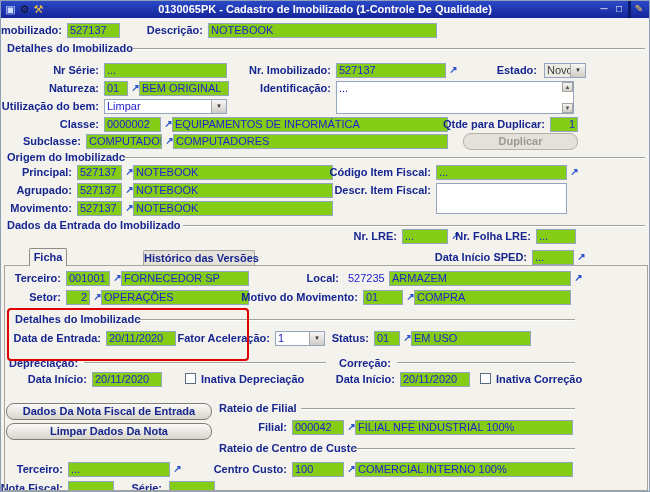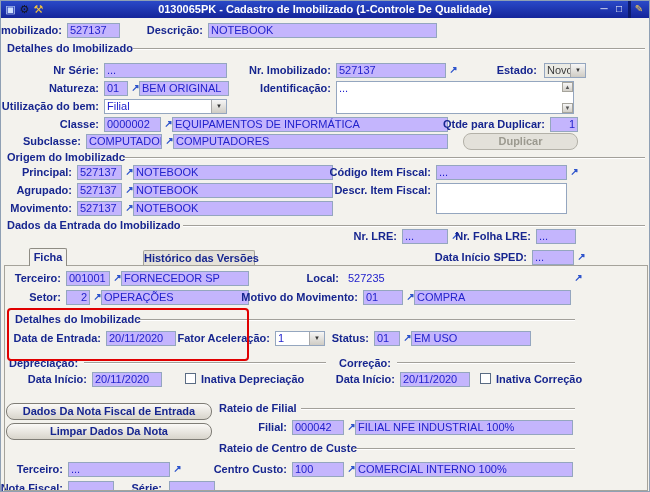--- a/index.html
+++ b/index.html
@@ -3,21 +3,21 @@
 <meta charset="utf-8">
 <style>
   html,body{margin:0;padding:0;background:#fff;}
   .window{position:relative;width:650px;height:492px;background:#f3f2ed;border:1px solid #8fa0b4;box-sizing:border-box;overflow:hidden;font-family:"Liberation Sans",sans-serif;}
   .titlebar{position:absolute;left:0;top:0;right:0;height:17px;background:linear-gradient(180deg,#2a49c8,#14259a);}
   .tb-title{position:absolute;left:0;right:0;top:1px;text-align:center;color:#fff;font-size:11px;font-weight:bold;line-height:15px;white-space:nowrap;}
   .tbi{position:absolute;top:1px;width:13px;height:14px;font-size:11px;line-height:14px;text-align:center;}
   .winctl{position:absolute;top:1px;width:14px;height:14px;color:#fff;font-size:10px;line-height:14px;text-align:center;cursor:pointer;}
   .tbsep{position:absolute;right:18px;top:0;width:3px;height:17px;background:#0c1a6e;}
   .lbl{position:absolute;white-space:nowrap;color:#17268f;font-size:11px;font-weight:bold;line-height:13px;}
-  .fld{position:absolute;height:15px;background:#c4b5fd;border:1px solid #94a6bf;box-sizing:border-box;color:#2222cc;font-size:11px;line-height:13px;padding:0 2px;white-space:nowrap;overflow:hidden;}
+  .fld{position:absolute;height:15px;background:#84cc16;border:1px solid #94a6bf;box-sizing:border-box;color:#2222cc;font-size:11px;line-height:13px;padding:0 2px;white-space:nowrap;overflow:hidden;}
   .fld.num{text-align:right;}
   .fld.plain{background:transparent;border-color:transparent;overflow:visible;}
   .memo{position:absolute;background:#fff;border:1px solid #94a6bf;box-sizing:border-box;}
   .memo .mv{position:absolute;left:2px;top:0;color:#2222cc;font-size:11px;line-height:13px;}
   .sb{position:absolute;right:0;width:11px;height:10px;background:linear-gradient(#f6f6f6,#d2cfc8);border:1px solid #a6a49c;box-sizing:border-box;font-size:6px;color:#555;text-align:center;line-height:8px;cursor:pointer;}
   .lk{position:absolute;width:11px;height:13px;color:#2f55cc;font-size:10px;font-weight:bold;line-height:13px;text-align:center;cursor:pointer;}
   .combo{position:absolute;height:15px;background:#fff;border:1px solid #94a6bf;box-sizing:border-box;display:flex;}
   .combo .ct{flex:1;color:#2222cc;font-size:11px;line-height:13px;padding:0 2px;overflow:hidden;white-space:nowrap;}
   .combo .ca{width:14px;background:linear-gradient(#f6f6f6,#cfccc4);border-left:1px solid #a8a8a8;font-size:6px;color:#333;text-align:center;line-height:12px;cursor:pointer;}
   .combo.disabled{background:#ebebe4;}
@@ -74,21 +74,21 @@
   <div class="fld" style="left:138px;top:80px;width:90px;">BEM ORIGINAL</div>
   <div class="lbl" style="right:318px;top:81px;">Identificação:</div>
   <div class="memo" style="left:335px;top:80px;width:238px;height:33px;">
     <span class="mv">...</span>
     <span class="sb" style="top:0;">▲</span>
     <span class="sb" style="bottom:0;">▼</span>
   </div>
 
   <div class="lbl" style="right:550px;top:99px;">Utilização do bem:</div>
   <div class="combo" style="left:103px;top:98px;width:123px;">
-    <span class="ct">Filial</span>
+    <span class="ct">Limpar</span>
     <span class="ca">▼</span>
   </div>
 
   <div class="lbl" style="right:550px;top:117px;">Classe:</div>
   <div class="fld" style="left:103px;top:116px;width:57px;">0000002</div>
   <div class="lk" style="left:162px;top:116px;">↗</div>
   <div class="fld" style="left:171px;top:116px;width:276px;">EQUIPAMENTOS DE INFORMÁTICA</div>
   <div class="lbl" style="right:104px;top:117px;">Qtde para Duplicar:</div>
   <div class="fld num" style="left:549px;top:116px;width:28px;">1</div>
 
@@ -139,20 +139,21 @@
   <div class="lbl" style="right:122px;top:250px;">Data Início SPED:</div>
   <div class="fld" style="left:531px;top:249px;width:42px;">...</div>
   <div class="lk" style="left:575px;top:249px;">↗</div>
 
   <div class="lbl" style="right:588px;top:271px;">Terceiro:</div>
   <div class="fld" style="left:65px;top:270px;width:44px;">001001</div>
   <div class="lk" style="left:111px;top:270px;">↗</div>
   <div class="fld" style="left:120px;top:270px;width:128px;">FORNECEDOR SP</div>
   <div class="lbl" style="right:310px;top:271px;">Local:</div>
   <div class="fld plain" style="left:344px;top:270px;width:48px;">527235</div>
+  <div class="fld" style="left:388px;top:270px;width:182px;">ARMAZEM</div>
   <div class="lk" style="left:572px;top:270px;">↗</div>
 
   <div class="lbl" style="right:588px;top:290px;">Setor:</div>
   <div class="fld num" style="left:65px;top:289px;width:24px;">2</div>
   <div class="lk" style="left:91px;top:289px;">↗</div>
   <div class="fld" style="left:100px;top:289px;width:148px;">OPERAÇÕES</div>
   <div class="lbl" style="right:291px;top:290px;">Motivo do Movimento:</div>
   <div class="fld" style="left:362px;top:289px;width:40px;">01</div>
   <div class="lk" style="left:404px;top:289px;">↗</div>
   <div class="fld" style="left:413px;top:289px;width:157px;">COMPRA</div>

